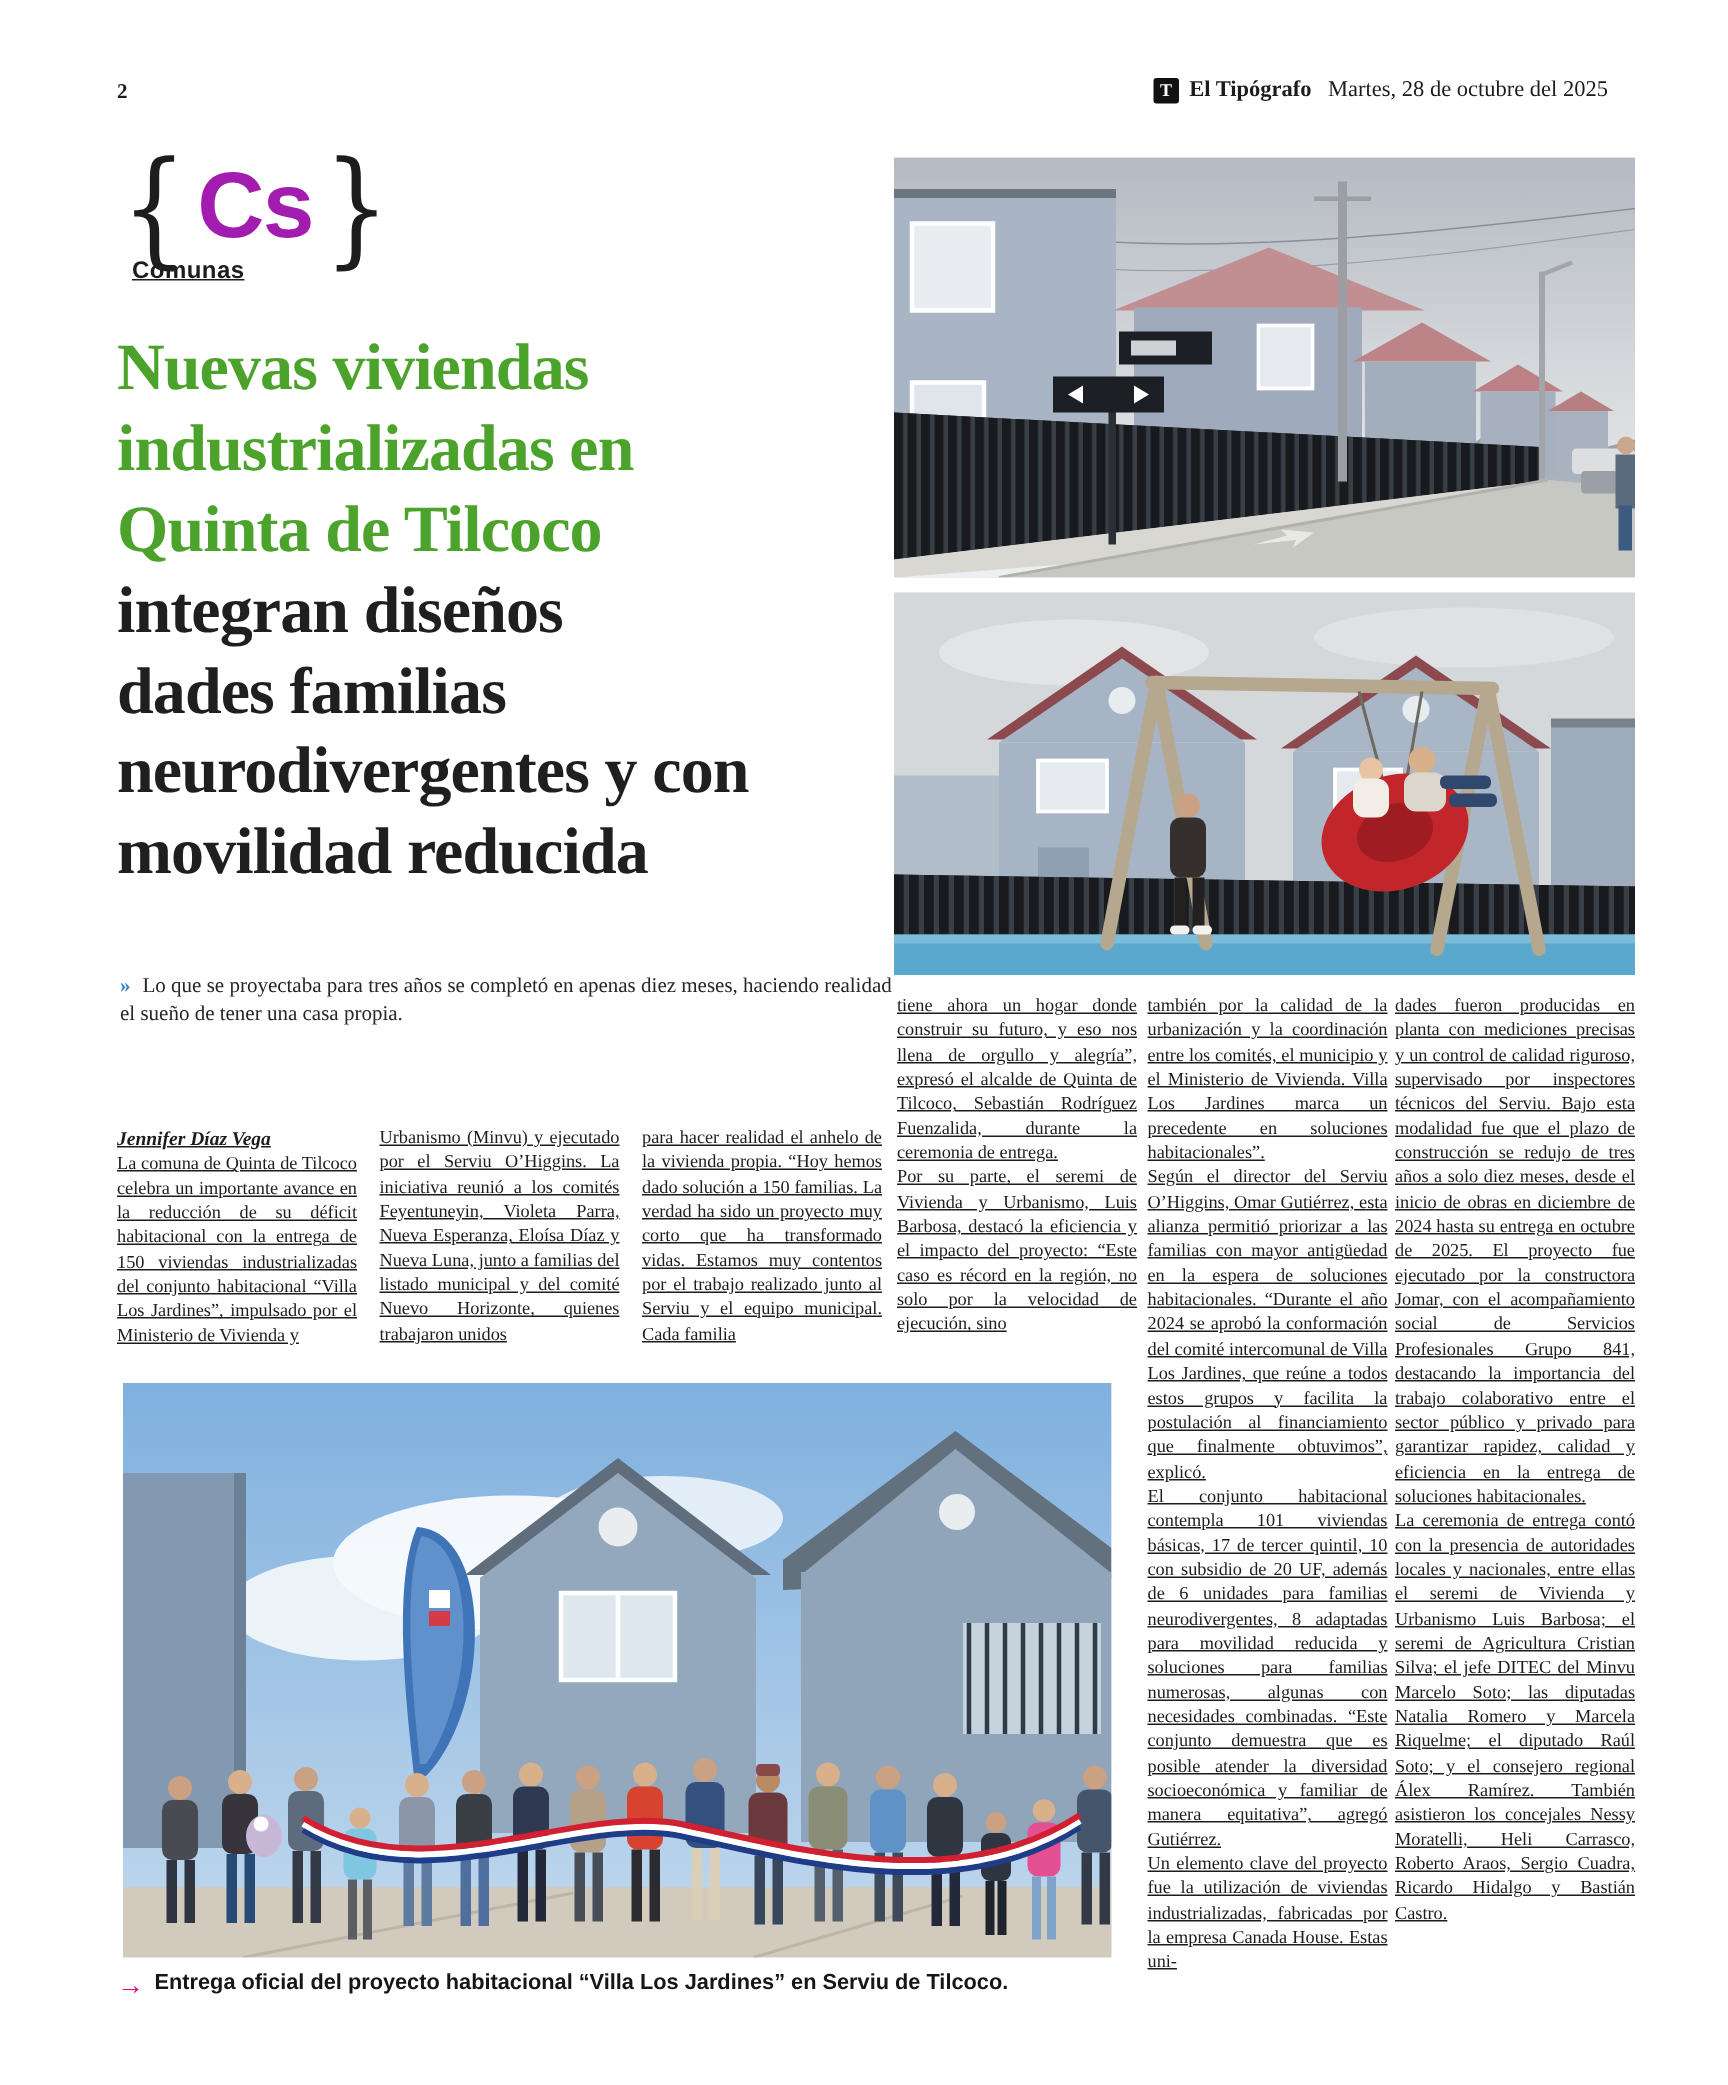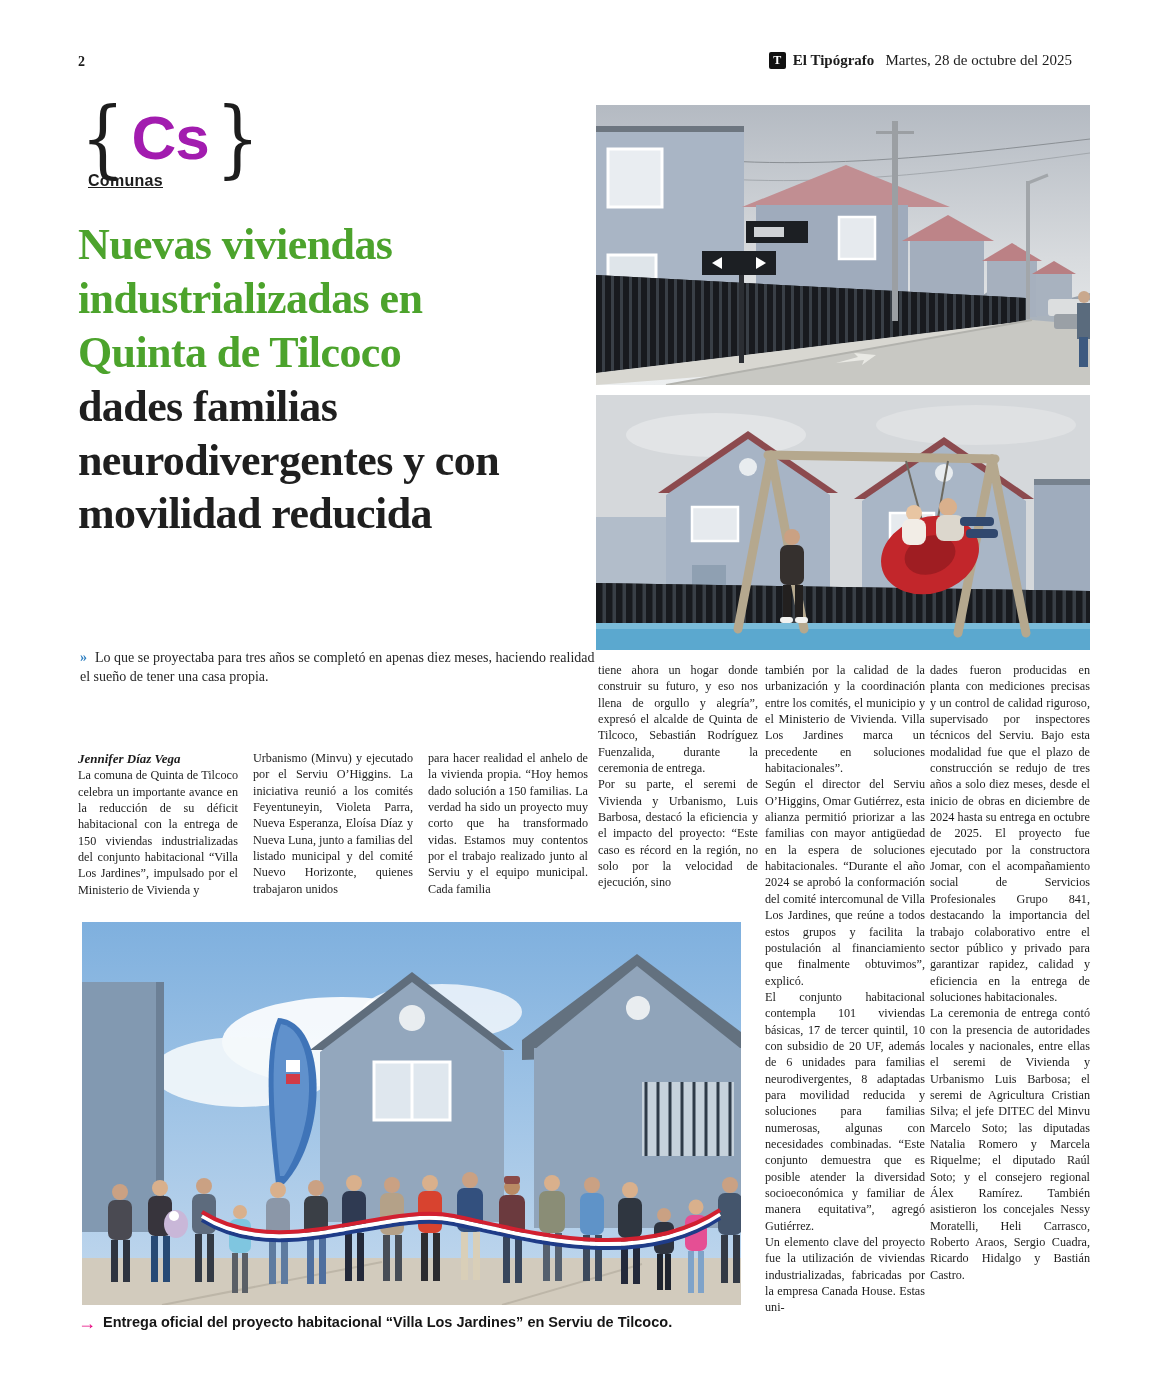--- a/index.html
+++ b/index.html
@@ -26,21 +26,21 @@
         font-size:44px;line-height:1.225;letter-spacing:-.6px;}
   .headline .hl{display:block;}
   .hl-green{color:#4ca32c;}
   .hl-dark{color:#1f1f1f;}
 
   
   .lead{position:absolute;left:80px;top:648px;width:516px;font-size:14px;line-height:1.37;color:#262626;}
   .lead .qmark{color:#2e7fc1;font-weight:bold;padding-right:8px;}
 
   
-  .bodycol{font-size:12.2px;line-height:1.34;text-align:justify;color:#1c1c1c;width:160px;}
+  .bodycol{font-size:12.2px;line-height:1.34;text-align:justify;color:#1c1c1c;width:160px;text-decoration:underline;}
   .bodycol p{margin:0;}
   .left-cols{position:absolute;left:78px;top:750px;width:512px;display:flex;gap:15px;}
   .byline{font-weight:bold;font-style:italic;font-size:13px;margin:0 0 2px 0;}
   .col4{position:absolute;left:598px;top:662px;}
   .col5{position:absolute;left:765px;top:662px;}
   .col6{position:absolute;left:930px;top:662px;}
 
   
   .photo{position:absolute;overflow:hidden;background:#d5d8db;}
   .photo svg{display:block;}
@@ -71,20 +71,21 @@
       <span class="cs">Cs</span>
       <span class="brace">}</span>
     </div>
     <div class="comunas">Comunas</div>
   </div>
 
   <h1 class="headline" style="margin:0;">
     <span class="hl hl-green">Nuevas viviendas</span>
     <span class="hl hl-green">industrializadas en</span>
     <span class="hl hl-green">Quinta de Tilcoco</span>
+    <span class="hl hl-dark">integran diseños</span>
     <span class="hl hl-dark">dades familias</span>
     <span class="hl hl-dark">neurodivergentes y con</span>
     <span class="hl hl-dark">movilidad reducida</span>
   </h1>
 
   <p class="lead" style="margin:0;">
     <span class="qmark">»</span><span>Lo que se proyectaba para tres años se completó en apenas diez meses, haciendo realidad el sueño de tener una casa propia.</span>
   </p>
 
   <div class="left-cols">

